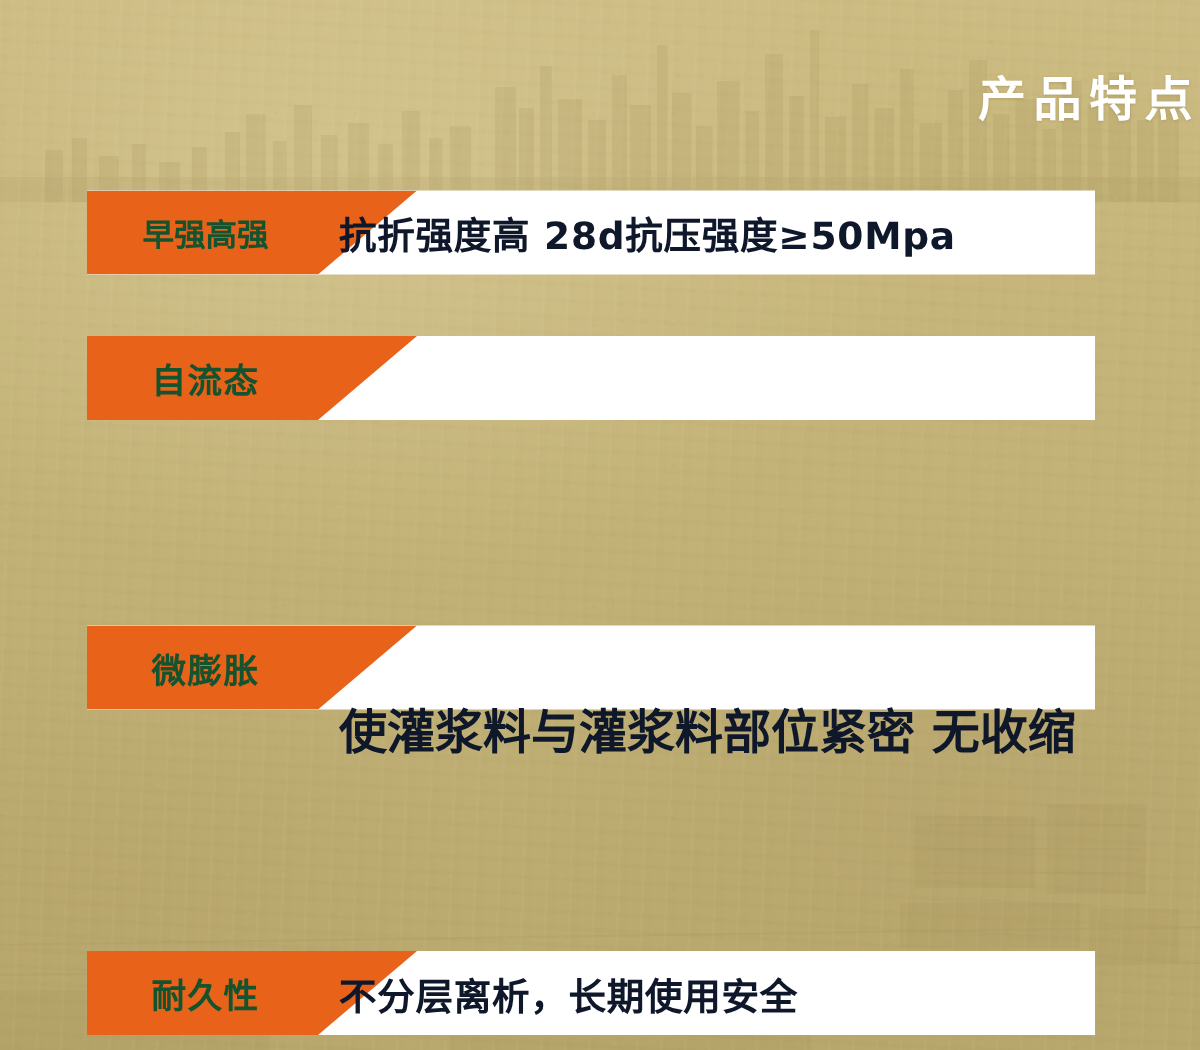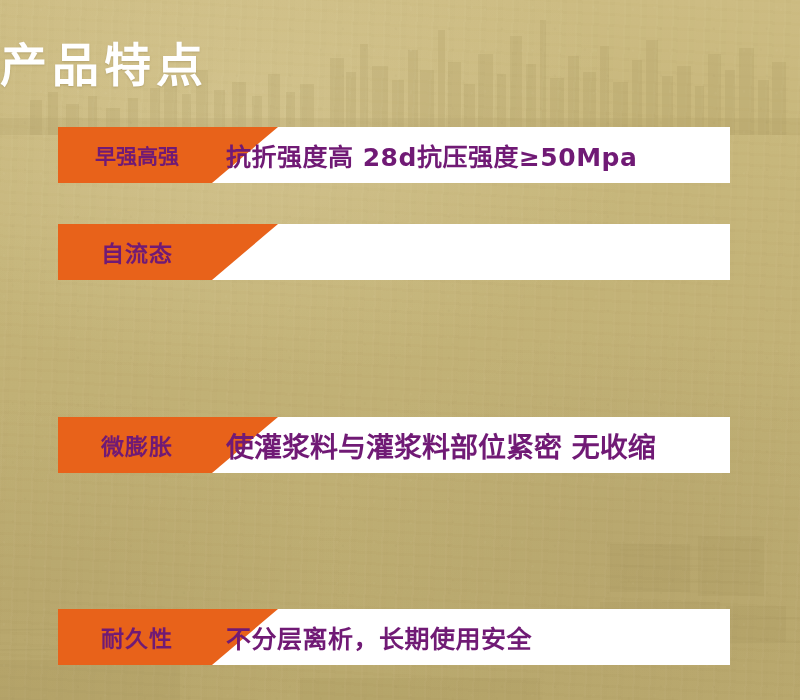--- a/index.html
+++ b/index.html
@@ -86,23 +86,23 @@
       radial-gradient(circle at 29% 84%, rgba(90,78,44,.09) 0 1px, transparent 1.5px);
     background-size: 37px 41px, 53px 47px, 61px 43px, 44px 59px;
   }
 
   
   .title {
     position: absolute;
     left: 0;
     right: 0;
     top: 36px;
-    text-align: left;
+    text-align: right;
     color: #ffffff;
-    font-size: 47px;
+    font-size: 32px;
     font-weight: 700;
     letter-spacing: 5px;
     line-height: 60px;
     text-shadow: 0 1px 2px rgba(120,100,55,0.28);
     font-family: "DejaVu Sans", "Liberation Sans", sans-serif;
   }
 
   
   .rows {
     position: absolute;
@@ -134,44 +134,44 @@
   }
   .row-tag-text {
     position: absolute;
     left: 0;
     top: 0;
     width: 158px;
     height: 56px;
     display: flex;
     align-items: center;
     justify-content: center;
-    color: #701a75;
+    color: #14532d;
     font-size: 23px;
     font-weight: 700;
     letter-spacing: 1px;
     z-index: 3;
     white-space: nowrap;
   }
   .row-tag-text.wide { font-size: 21px; letter-spacing: 0px; }
   .row-desc {
     position: absolute;
     left: 168px;
     top: 0;
     right: 8px;
     height: 56px;
     display: flex;
     align-items: center;
-    color: #701a75;
+    color: #0f172a;
     font-size: 25px;
     font-weight: 700;
     letter-spacing: 0.5px;
     white-space: nowrap;
     z-index: 2;
   }
-  .row-desc.tight { font-size: 28px; letter-spacing: 0px; }
+  .row-desc.tight { font-size: 32px; letter-spacing: 0px; margin-top: 40px; }
 </style>
 </head>
 <body>
 
 <div class="poster">
 
   <div class="bg-base"></div>
   <div class="bg-wash"></div>
   <div class="bg-streaks"></div>
 
@@ -266,21 +266,21 @@
 
 
     <div class="row" style="top:417px">
       <div class="row-white"></div>
       <div class="row-tag"></div>
       <div class="row-tag-text">微膨胀</div>
       <div class="row-desc tight">使灌浆料与灌浆料部位紧密  无收缩</div>
     </div>
 
 
-    <div class="row" style="top:609px">
+    <div class="row" style="top:634px">
       <div class="row-white"></div>
       <div class="row-tag"></div>
       <div class="row-tag-text">耐久性</div>
       <div class="row-desc">不分层离析，长期使用安全</div>
     </div>
 
   </div>
 
 </div>
 

